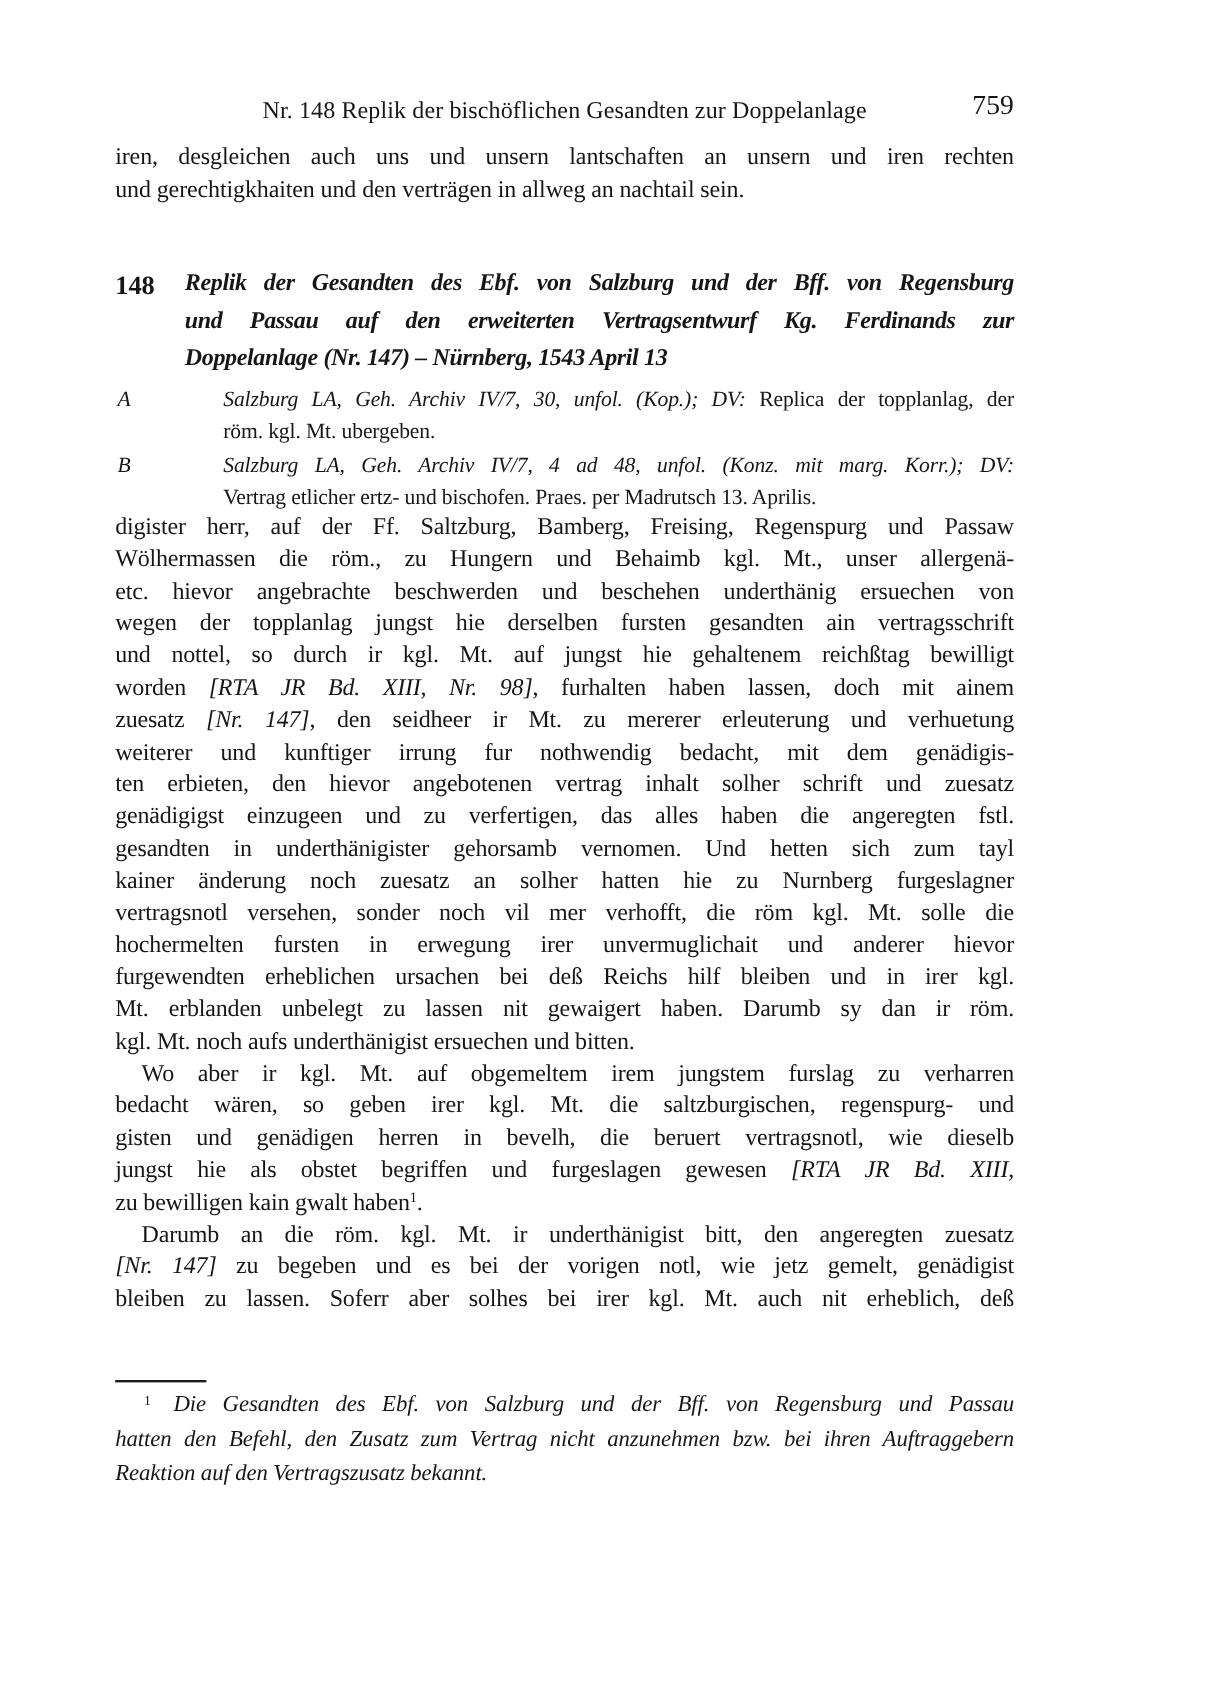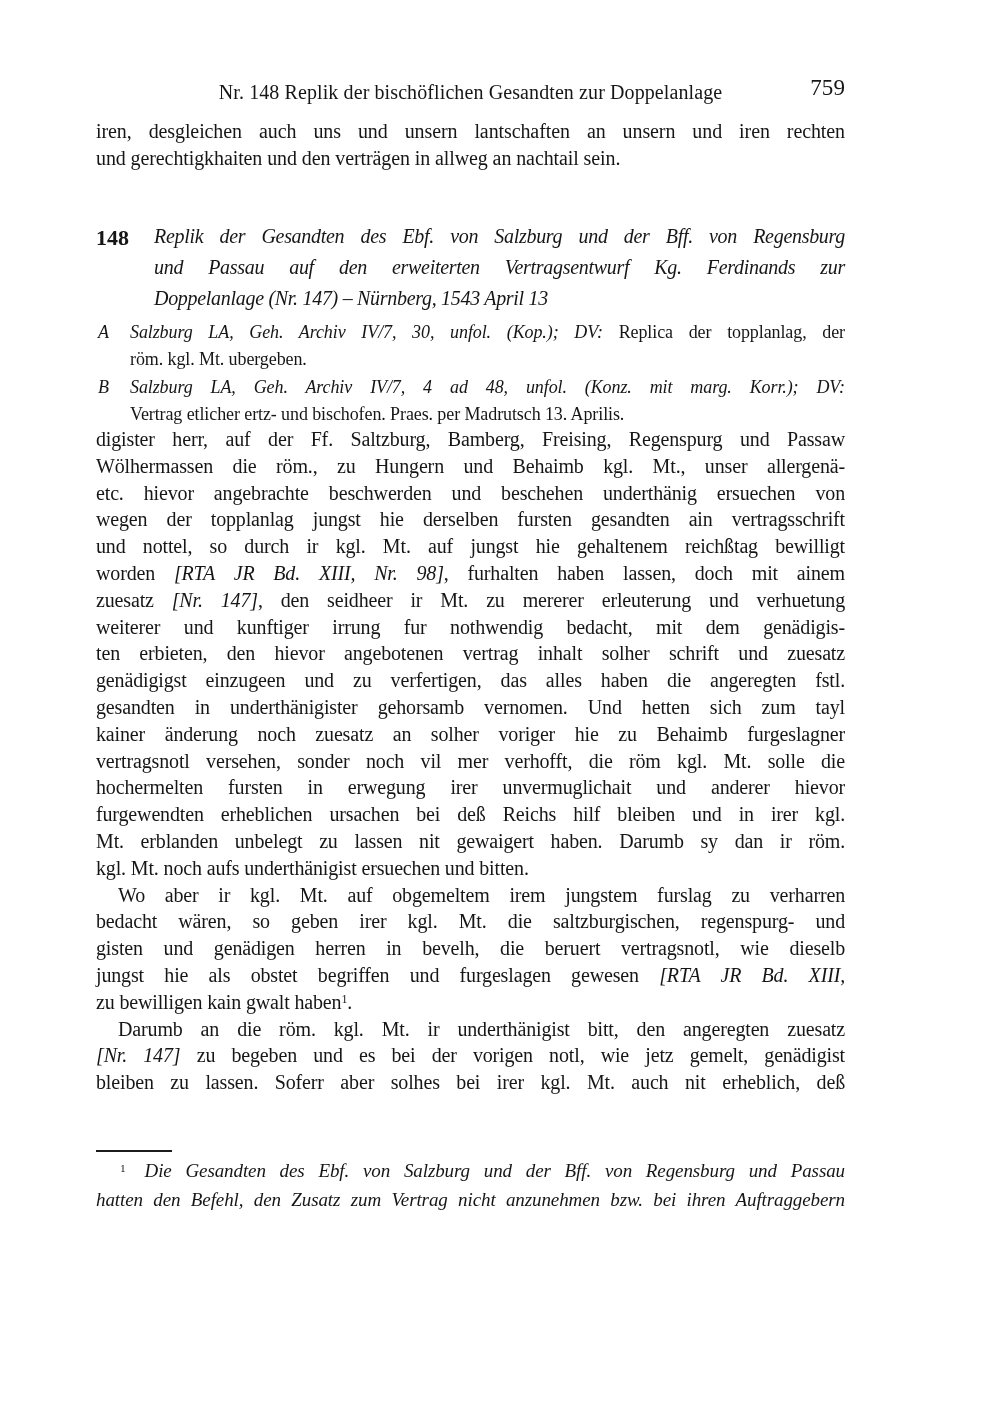--- a/index.html
+++ b/index.html
@@ -41,32 +41,32 @@
   }
 
   
   .doc-heading { position: absolute; left: 96px; top: 221px; width: 749px; }
   .doc-num {
     position: absolute; left: 0; top: 1px;
     font-weight: 700; font-size: 22px; line-height: 31px;
   }
   .doc-title {
     margin-left: 58px;
-    font-size: 20px; font-weight: 400; font-style: italic;
+    font-size: 20px; font-weight: 700; font-style: italic;
     line-height: 31px; letter-spacing: -0.3px;
   }
 
   
   .sources {
     position: absolute; left: 96px; top: 319px; width: 749px;
     font-size: 18px; line-height: 27.4px; letter-spacing: -0.1px;
   }
   .source-row { position: relative; }
   .source-label { position: absolute; left: 2px; top: 0; font-style: italic; }
-  .source-lines { margin-left: 34px; }
+  .source-lines { margin-left: 90px; }
 
   
   .body-text {
     position: absolute; left: 96px; top: 426px; width: 749px;
     font-size: 20px; line-height: 26.8px; letter-spacing: -0.15px;
   }
   .para.indent .line:first-child { text-indent: 22px; }
 
   
   .fn-rule {
@@ -126,21 +126,21 @@
         <div class="line">Wölhermassen die röm., zu Hungern und Behaimb kgl. Mt., unser allergenä-</div>
         <div class="line">etc. hievor angebrachte beschwerden und beschehen underthänig ersuechen von</div>
         <div class="line">wegen der topplanlag jungst hie derselben fursten gesandten ain vertragsschrift</div>
         <div class="line">und nottel, so durch ir kgl. Mt. auf jungst hie gehaltenem reichßtag bewilligt</div>
         <div class="line">worden <i>[RTA JR Bd. XIII, Nr. 98]</i>, furhalten haben lassen, doch mit ainem</div>
         <div class="line">zuesatz <i>[Nr. 147]</i>, den seidheer ir Mt. zu mererer erleuterung und verhuetung</div>
         <div class="line">weiterer und kunftiger irrung fur nothwendig bedacht, mit dem genädigis-</div>
         <div class="line">ten erbieten, den hievor angebotenen vertrag inhalt solher schrift und zuesatz</div>
         <div class="line">genädigigst einzugeen und zu verfertigen, das alles haben die angeregten fstl.</div>
         <div class="line">gesandten in underthänigister gehorsamb vernomen. Und hetten sich zum tayl</div>
-        <div class="line">kainer änderung noch zuesatz an solher voriger hie zu Behaimb furgeslagner</div>
+        <div class="line">kainer änderung noch zuesatz an solher hatten hie zu Nurnberg furgeslagner</div>
         <div class="line">vertragsnotl versehen, sonder noch vil mer verhofft, die röm kgl. Mt. solle die</div>
         <div class="line">hochermelten fursten in erwegung irer unvermuglichait und anderer hievor</div>
         <div class="line">furgewendten erheblichen ursachen bei deß Reichs hilf bleiben und in irer kgl.</div>
         <div class="line">Mt. erblanden unbelegt zu lassen nit gewaigert haben. Darumb sy dan ir röm.</div>
         <div class="line ragged">kgl. Mt. noch aufs underthänigist ersuechen und bitten.</div>
       </div>
       <div class="para indent">
         <div class="line">Wo aber ir kgl. Mt. auf obgemeltem irem jungstem furslag zu verharren</div>
         <div class="line">bedacht wären, so geben irer kgl. Mt. die saltzburgischen, regenspurg- und</div>
         <div class="line">gisten und genädigen herren in bevelh, die beruert vertragsnotl, wie dieselb</div>
@@ -153,16 +153,17 @@
         <div class="line">bleiben zu lassen. Soferr aber solhes bei irer kgl. Mt. auch nit erheblich, deß</div>
       </div>
     </section>
 
   <div class="fn-rule"></div>
 
   <section class="footnotes" id="footnotes">
       <div class="footnote">
         <div class="line"><sup>1</sup> <i>Die Gesandten des Ebf. von Salzburg und der Bff. von Regensburg und Passau</i></div>
         <div class="line"><i>hatten den Befehl, den Zusatz zum Vertrag nicht anzunehmen bzw. bei ihren Auftraggebern</i></div>
+        <div class="line ragged"><i>Reaktion auf den Vertragszusatz bekannt.</i></div>
       </div>
     </section>
 
 </div>
 
 </body></html>

